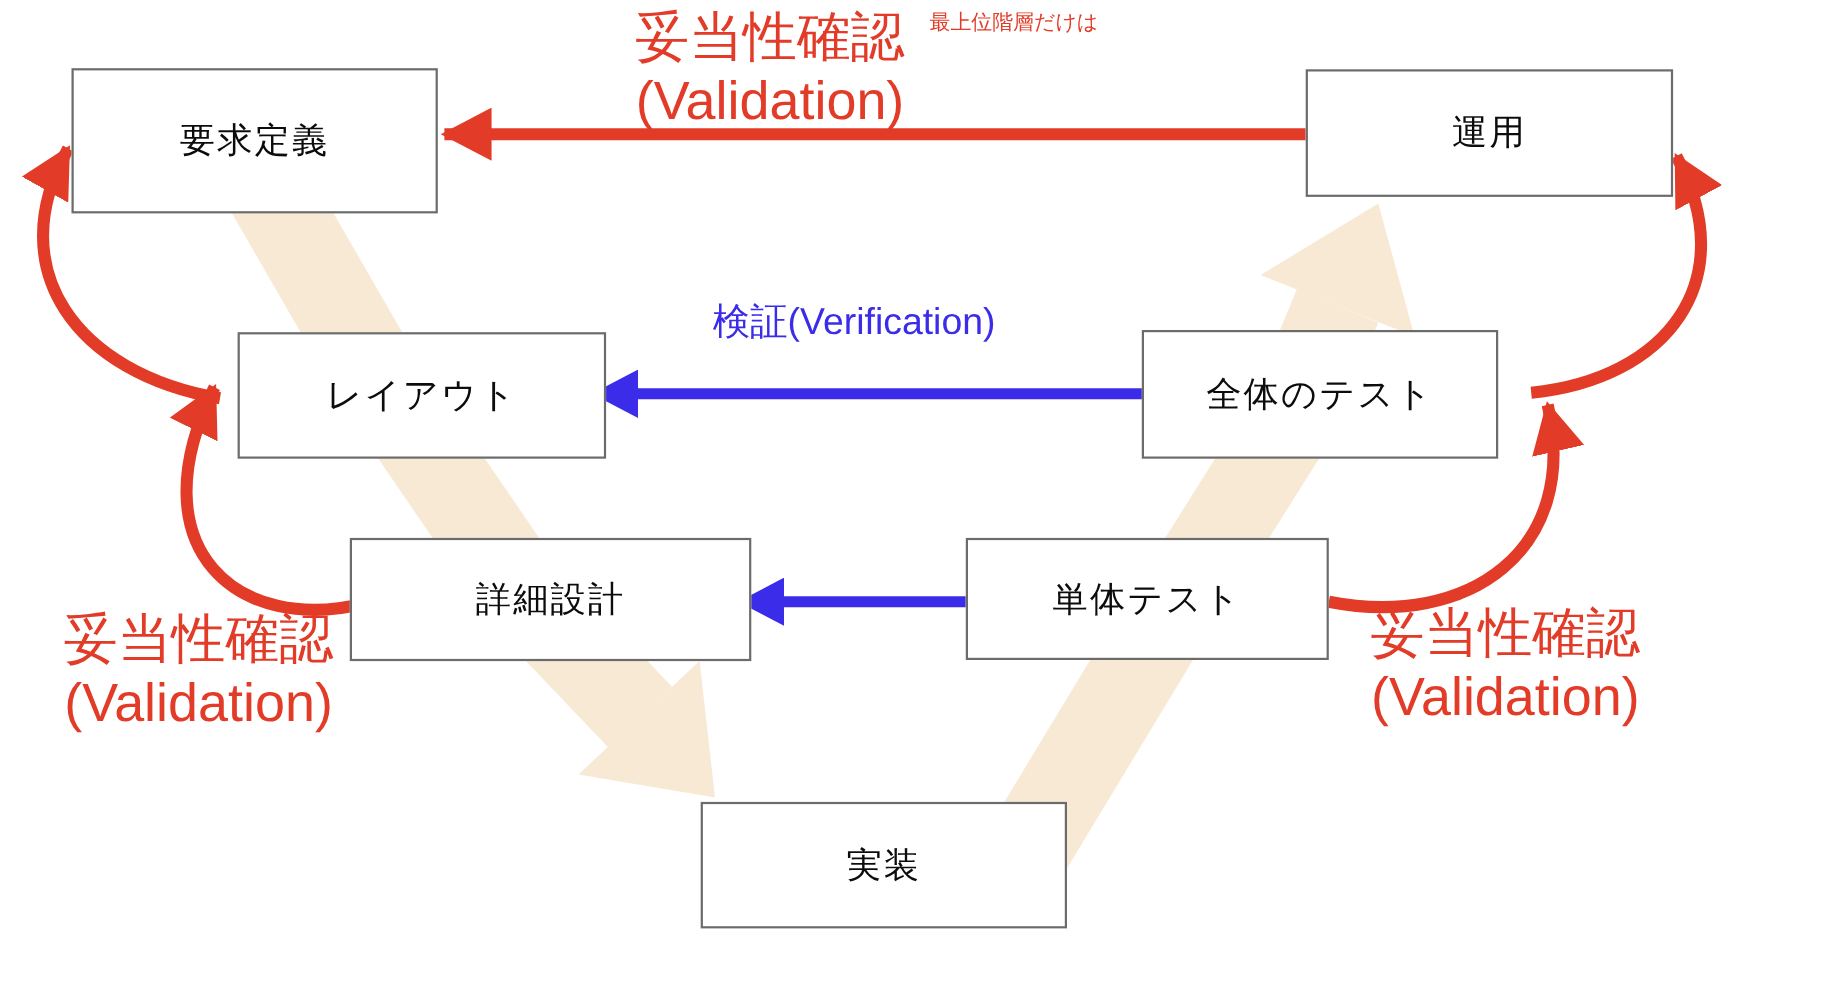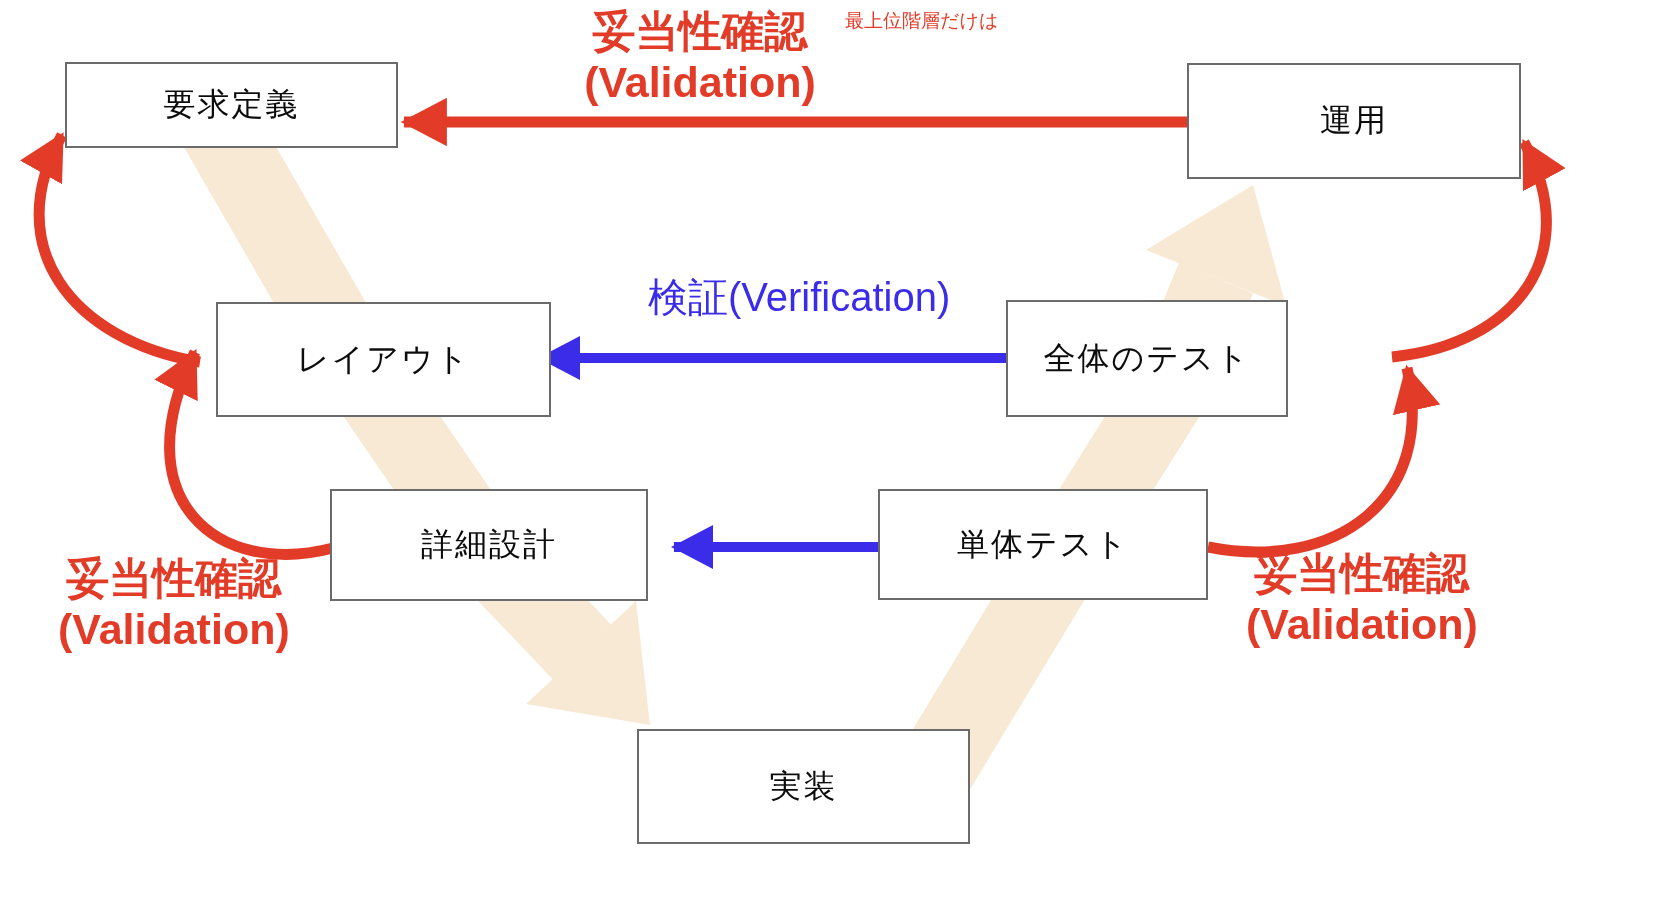--- a/index.html
+++ b/index.html
@@ -8,23 +8,23 @@
   .layer{position:absolute;left:0;top:0;width:1661px;height:916px;}
   .box{
     position:absolute;
     background:#ffffff;
     border:2px solid #6b6b6b;
     box-sizing:border-box;
     display:flex;align-items:center;justify-content:center;
     font-size:32px;color:#0c0c0c;letter-spacing:2px;
   }
   .lbl{position:absolute;white-space:nowrap;text-align:center;}
-  .red-big{color:#e23b27;font-weight:bold;font-size:43px;line-height:1.18;}
+  .red-big{color:#e23b27;font-weight:normal;font-size:49px;line-height:1.18;}
   .red-small{color:#e23b27;font-size:19px;line-height:1.3;font-weight:normal;}
-  .blue-big{color:#3a2ce8;font-size:40px;font-weight:normal;}
+  .blue-big{color:#3a2ce8;font-size:34px;font-weight:normal;}
   .center{text-align:center;}
 </style>
 </head>
 <body>
 
 <div class="stage">
 
   <svg class="layer" width="1661" height="916" viewBox="0 0 1661 916">
     <defs>
       <marker id="ah-red" markerWidth="5" markerHeight="4.4" refX="3.9" refY="2.2" orient="auto" markerUnits="strokeWidth">
@@ -43,33 +43,33 @@
     <path d="M 1187 122 L 404 122" fill="none" stroke="#e23b27" stroke-width="11" marker-end="url(#ah-red)"></path>
     <path d="M 200 362 C 70 340 0 245 62 135" fill="none" stroke="#e23b27" stroke-width="11" marker-end="url(#ah-red)"></path>
     <path d="M 333 548 C 218 578 122 500 195 352" fill="none" stroke="#e23b27" stroke-width="11" marker-end="url(#ah-red)"></path>
     <path d="M 1392 357 C 1515 345 1585 255 1524 142" fill="none" stroke="#e23b27" stroke-width="11" marker-end="url(#ah-red)"></path>
     <path d="M 1208 547 C 1335 572 1437 500 1407 368" fill="none" stroke="#e23b27" stroke-width="11" marker-end="url(#ah-red)"></path>
 
     <path d="M 1058 358 L 541 358" fill="none" stroke="#3a2ce8" stroke-width="10" marker-end="url(#ah-blue)"></path>
     <path d="M 878 547 L 674 547" fill="none" stroke="#3a2ce8" stroke-width="10" marker-end="url(#ah-blue)"></path>
   </svg>
 
-  <div class="box" style="left:65px;top:62px;width:333px;height:86px;">
+  <div class="box" style="left:65px;top:62px;width:333px;height:132px;">
     <span>要求定義</span>
   </div>
   <div class="box" style="left:1187px;top:63px;width:334px;height:116px;align-items:center;">
     <span>運用</span>
   </div>
   <div class="box" style="left:216px;top:302px;width:335px;height:115px;">
     <span>レイアウト</span>
   </div>
-  <div class="box" style="left:1006px;top:300px;width:282px;height:117px;">
+  <div class="box" style="left:1038px;top:300px;width:324px;height:117px;">
     <span>全体のテスト</span>
   </div>
-  <div class="box" style="left:330px;top:489px;width:318px;height:112px;">
+  <div class="box" style="left:318px;top:489px;width:365px;height:112px;">
     <span>詳細設計</span>
   </div>
   <div class="box" style="left:878px;top:489px;width:330px;height:111px;">
     <span>単体テスト</span>
   </div>
   <div class="box" style="left:637px;top:729px;width:333px;height:115px;">
     <span>実装</span>
   </div>
 
   <div class="lbl red-big center" style="left:560px;top:6px;width:280px;">

